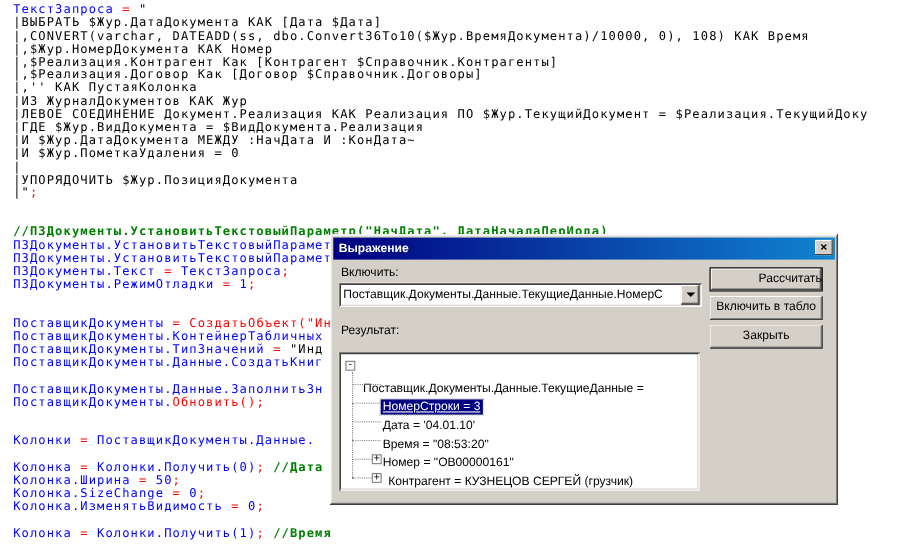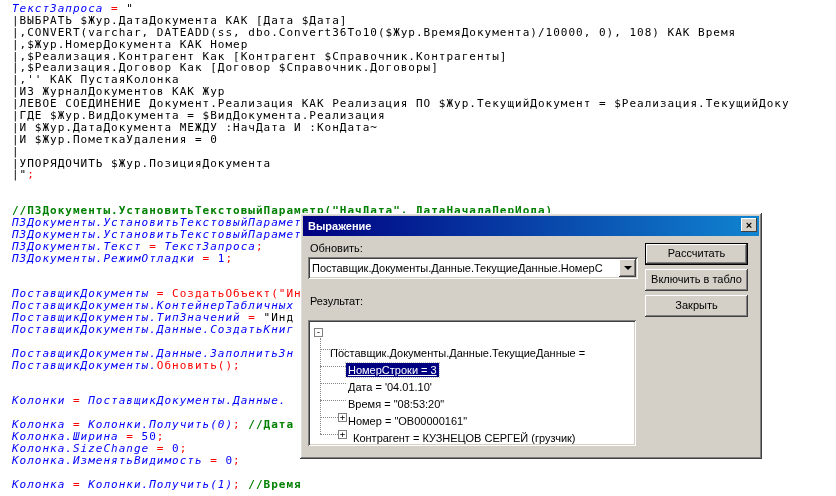--- a/index.html
+++ b/index.html
@@ -11,21 +11,21 @@
 
   
   .code-pane {
     position:absolute; left:0; top:0; width:836px; height:496px;
     padding:3px 0 0 12px; overflow:hidden;
     font-family:"DejaVu Sans Mono", monospace;
     font-size:11px; letter-spacing:1px; line-height:11.9px;
     white-space:pre;
   }
   .cl { height:11.9px; white-space:pre; }
-  .cl span.id  { color:#0000ff;font-style:italic; }
+  .cl span.id  { color:#0000ff; }
   .cl span.op  { color:#ff0000; }
   .cl span.kw  { color:#ff0000; }
   .cl span.str { color:#000000; }
   .cl span.com { color:#008000;font-weight:bold; }
   .cl span.num { color:#0000ff; }
 
   
   .dialog {
     position:absolute; left:300px; top:213px; width:462px; height:246px;
     background:#d4d0c8; z-index:10;
@@ -107,30 +107,30 @@
 <div class="code-pane" id="code-pane"><div class="cl"><span class="id">ТекстЗапроса</span><span class="op"> = </span><span class="str">"</span></div><div class="cl"><span class="str">|ВЫБРАТЬ $Жур.ДатаДокумента КАК [Дата $Дата]</span></div><div class="cl"><span class="str">|,CONVERT(varchar, DATEADD(ss, dbo.Convert36To10($Жур.ВремяДокумента)/10000, 0), 108) КАК Время</span></div><div class="cl"><span class="str">|,$Жур.НомерДокумента КАК Номер</span></div><div class="cl"><span class="str">|,$Реализация.Контрагент Как [Контрагент $Справочник.Контрагенты]</span></div><div class="cl"><span class="str">|,$Реализация.Договор Как [Договор $Справочник.Договоры]</span></div><div class="cl"><span class="str">|,'' КАК ПустаяКолонка</span></div><div class="cl"><span class="str">|ИЗ ЖурналДокументов КАК Жур</span></div><div class="cl"><span class="str">|ЛЕВОЕ СОЕДИНЕНИЕ Документ.Реализация КАК Реализация ПО $Жур.ТекущийДокумент = $Реализация.ТекущийДоку</span></div><div class="cl"><span class="str">|ГДЕ $Жур.ВидДокумента = $ВидДокумента.Реализация</span></div><div class="cl"><span class="str">|И $Жур.ДатаДокумента МЕЖДУ :НачДата И :КонДата~</span></div><div class="cl"><span class="str">|И $Жур.ПометкаУдаления = 0</span></div><div class="cl"><span class="str">|</span></div><div class="cl"><span class="str">|УПОРЯДОЧИТЬ $Жур.ПозицияДокумента</span></div><div class="cl"><span class="str">|"</span><span class="op">;</span></div><div class="cl"></div><div class="cl"></div><div class="cl"><span class="com">//ПЗДокументы.УстановитьТекстовыйПараметр("НачДата", ДатаНачалаПерИода)</span></div><div class="cl"><span class="id">ПЗДокументы.УстановитьТекстовыйПараметр(</span></div><div class="cl"><span class="id">ПЗДокументы.УстановитьТекстовыйПараметр(</span></div><div class="cl"><span class="id">ПЗДокументы.Текст</span><span class="op"> = </span><span class="id">ТекстЗапроса</span><span class="op">;</span></div><div class="cl"><span class="id">ПЗДокументы.РежимОтладки</span><span class="op"> = </span><span class="num">1</span><span class="op">;</span></div><div class="cl"></div><div class="cl"></div><div class="cl"><span class="id">ПоставщикДокументы</span><span class="op"> = </span><span class="kw">СоздатьОбъект("Инд</span></div><div class="cl"><span class="id">ПоставщикДокументы.КонтейнерТабличных</span></div><div class="cl"><span class="id">ПоставщикДокументы.ТипЗначений</span><span class="op"> = </span><span class="str">"Инд</span></div><div class="cl"><span class="id">ПоставщикДокументы.Данные.СоздатьКниг</span></div><div class="cl"></div><div class="cl"><span class="id">ПоставщикДокументы.Данные.ЗаполнитьЗн</span></div><div class="cl"><span class="id">ПоставщикДокументы.</span><span class="kw">Обновить()</span><span class="op">;</span></div><div class="cl"></div><div class="cl"></div><div class="cl"><span class="id">Колонки</span><span class="op"> = </span><span class="id">ПоставщикДокументы.Данные.</span></div><div class="cl"></div><div class="cl"><span class="id">Колонка</span><span class="op"> = </span><span class="id">Колонки.Получить(0)</span><span class="op">; </span><span class="com">//Дата</span></div><div class="cl"><span class="id">Колонка.Ширина</span><span class="op"> = </span><span class="num">50</span><span class="op">;</span></div><div class="cl"><span class="id">Колонка.SizeChange</span><span class="op"> = </span><span class="num">0</span><span class="op">;</span></div><div class="cl"><span class="id">Колонка.ИзменятьВидимость</span><span class="op"> = </span><span class="num">0</span><span class="op">;</span></div><div class="cl"></div><div class="cl"><span class="id">Колонка</span><span class="op"> = </span><span class="id">Колонки.Получить(1)</span><span class="op">; </span><span class="com">//Время</span></div></div>
 
 <div class="dialog">
   <div class="titlebar">
     <span>Выражение</span>
     <div class="close-btn">
       <span>×</span>
     </div>
   </div>
 
-  <div class="dlg-label" style="left:10px; top:29px;">Обновить:</div>
+  <div class="dlg-label" style="left:10px; top:29px;">Включить:</div>
 
   <div class="combo">
     <input class="combo-input" type="text" readonly="" value="Поставщик.Документы.Данные.ТекущиеДанные.НомерС" style="">
     <div class="combo-drop">
       <div class="arrow-down"></div>
     </div>
   </div>
 
-  <div class="btn default" style="top:30px;">Рассчитать</div>
+  <div class="btn default" style="top:30px;text-align:right;">Рассчитать</div>
   <div class="btn" style="top:82px;">Закрыть</div>
   <div class="btn" style="top:56px;">Включить в табло</div>
 
   <div class="dlg-label" style="left:10px; top:82px;">Результат:</div>
 
   <div class="treebox">
     <div class="tree" id="tree">
       <div class="vline"></div>
     <div class="trow">
           <div class="pmbox root-box">

